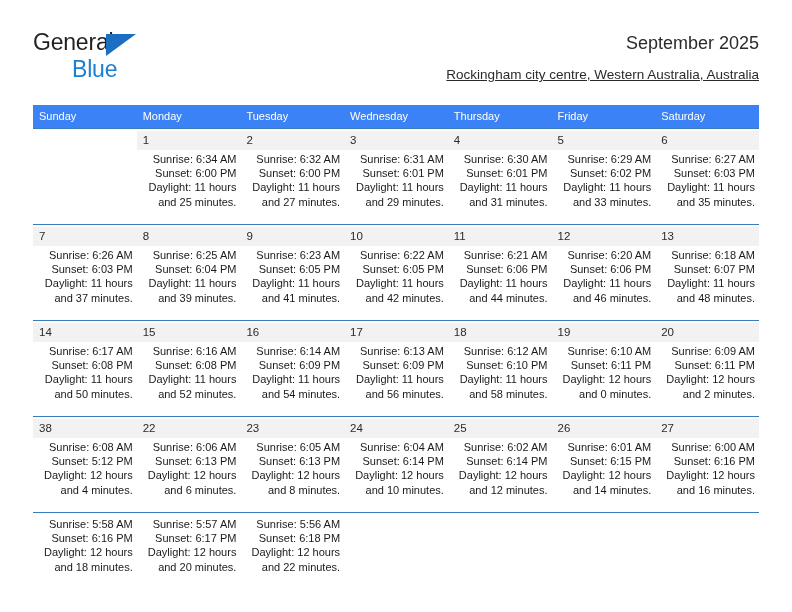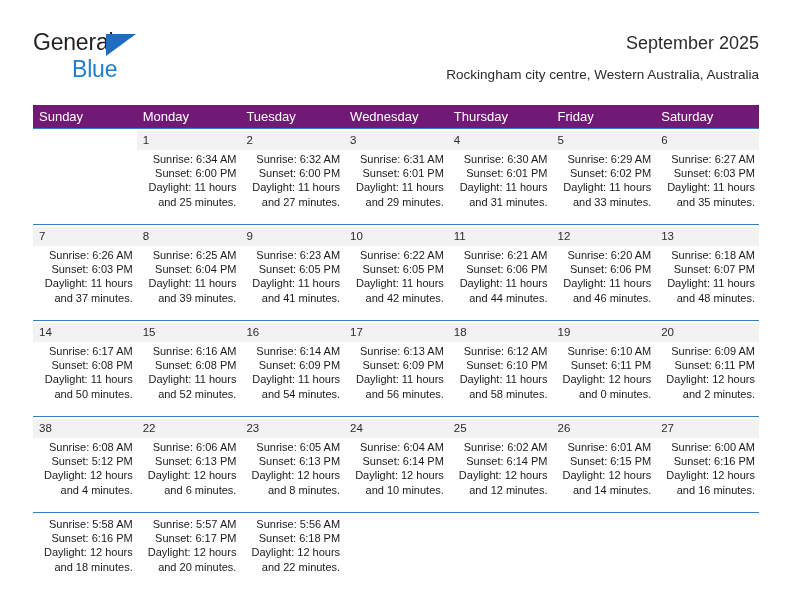--- a/index.html
+++ b/index.html
@@ -76,37 +76,38 @@
     line-height: 34px;
     white-space: nowrap;
   }
   .cal-subtitle {
     font-size: 13.5px;
     color: #2b2b2b;
     margin: 0;
     margin-top: 6px;
     line-height: 17px;
     white-space: nowrap;
+    text-decoration: underline;
   }
 
   
   .calendar {
     position: absolute;
     left: 33px;
     top: 105px;
     width: 726px;
     border-collapse: collapse;
     table-layout: fixed;
   }
   .calendar col { width: 103.714px; }
 
   .calendar thead th {
-    background: #701a75;
+    background: #3b82f6;
     color: #ffffff;
-    font-size: 13px;
+    font-size: 11px;
     font-weight: normal;
     text-align: left;
     padding: 5px 0 5px 6px;
     height: 12px;
     line-height: 13px;
   }
 
   .week-sep td {
     height: 2px;
     padding: 0;

